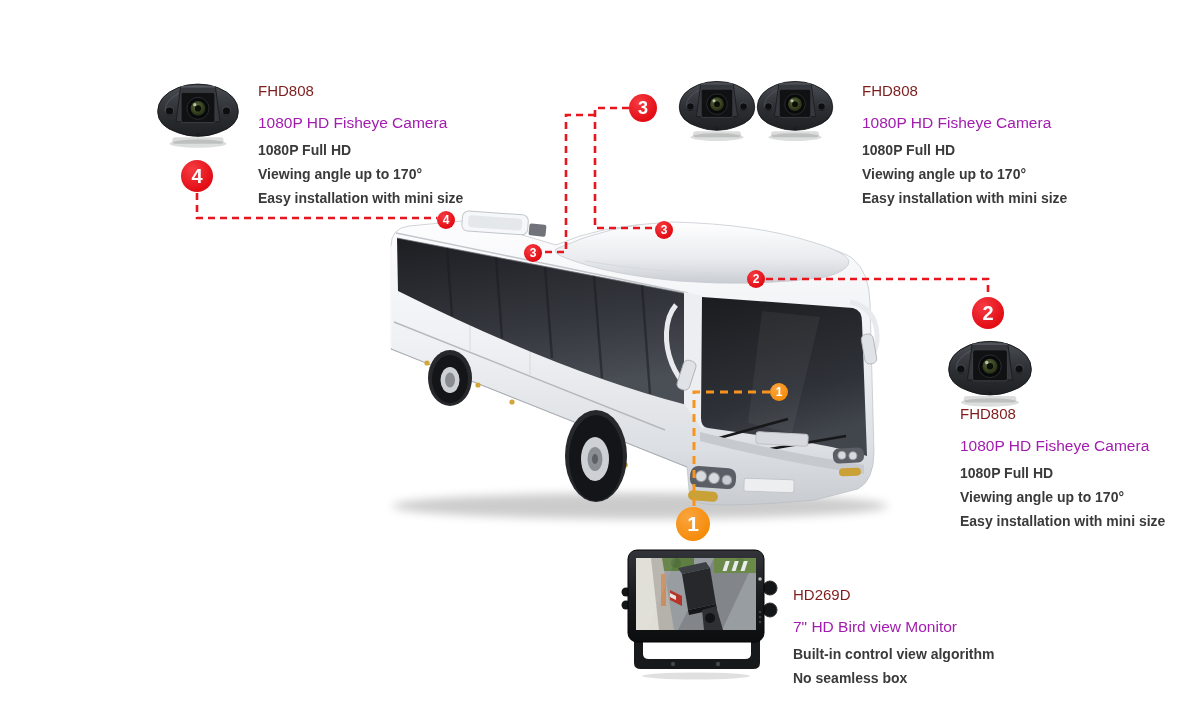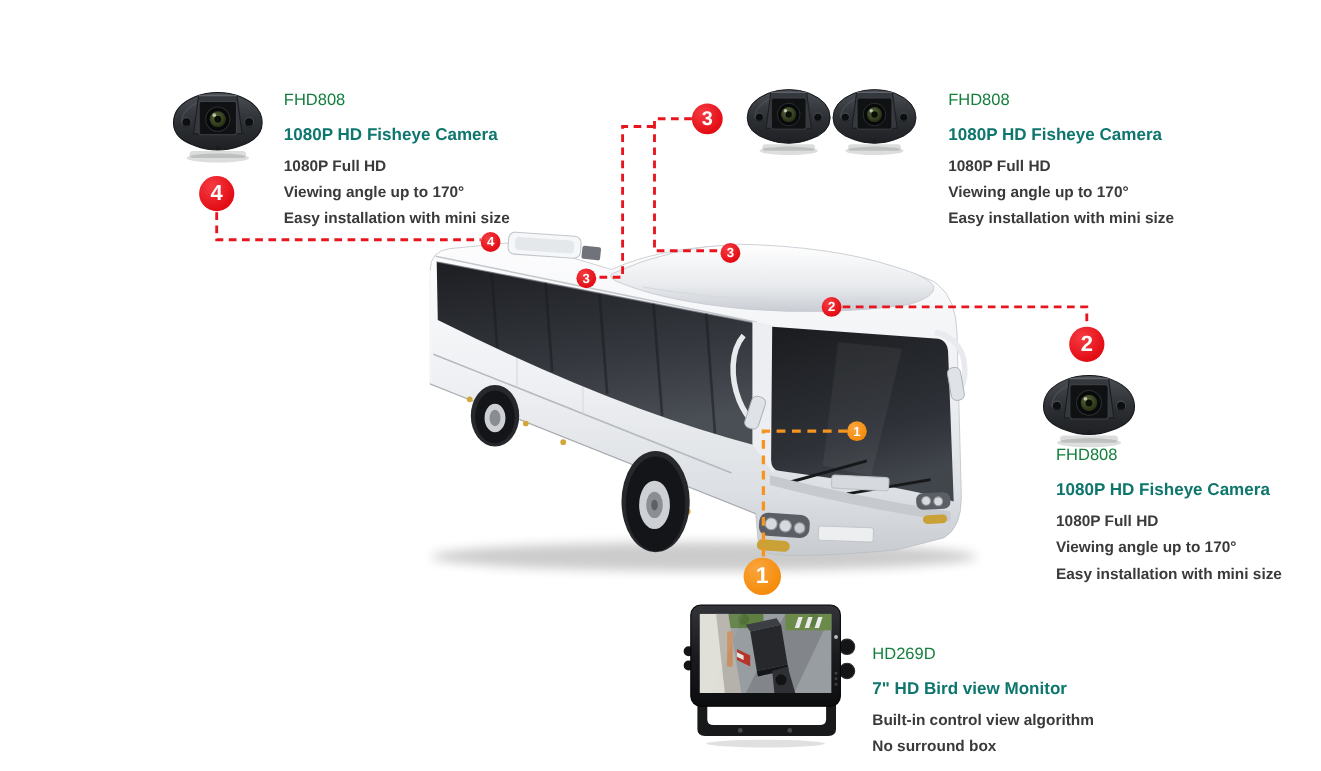--- a/index.html
+++ b/index.html
@@ -1,22 +1,22 @@
 <!DOCTYPE html>
 <html><head>
 <meta charset="utf-8">
 <style>
   html,body{margin:0;padding:0;background:#fff;font-family:"Liberation Sans",sans-serif;}
   .stage{position:relative;width:1201px;height:701px;background:#ffffff;overflow:hidden;}
   svg{display:block;}
 
   
   .callout{position:absolute;white-space:nowrap;}
-  .code{font-size:15px;line-height:20px;color:#15803d;margin:0 0 12px 0;font-weight:400;}
-  .pname{font-size:15.5px;line-height:20px;color:#0f766e;font-weight:700;margin:0 0 5px 0;}
+  .code{font-size:15px;line-height:20px;color:#7f1d1d;margin:0 0 12px 0;font-weight:400;}
+  .pname{font-size:15.5px;line-height:20px;color:#a21caf;font-weight:400;margin:0 0 5px 0;}
   .feat{font-size:14px;line-height:24px;color:#3a3a3a;font-weight:700;}
 
   
   .badge{position:absolute;border-radius:50%;display:flex;align-items:center;justify-content:center;
          color:#fff;font-weight:700;z-index:30;}
   .badge.red{background:radial-gradient(circle at 36% 30%, #f63b42 0%, #e30d15 70%);}
   .badge.orange{background:radial-gradient(circle at 36% 30%, #faa43e 0%, #f58d0c 70%);}
   .badge-lg{width:32px;height:32px;font-size:20px;}
   .badge-md{width:28px;height:28px;font-size:18px;}
   .badge-xl{width:34px;height:34px;font-size:21px;}
@@ -278,21 +278,21 @@
     <div class="pname">1080P HD Fisheye Camera</div>
     <div class="feat">1080P Full HD</div>
     <div class="feat">Viewing angle up to 170°</div>
     <div class="feat">Easy installation with mini size</div>
   </div>
 
   <div class="callout" style="left:793px;top:585px">
     <div class="code">HD269D</div>
     <div class="pname">7" HD Bird view Monitor</div>
     <div class="feat">Built-in control view algorithm</div>
-    <div class="feat">No surround box</div>
+    <div class="feat">No seamless box</div>
   </div>
 
   <div class="badge red badge-lg" style="left:181px;top:160px">4</div>
   <div class="badge red badge-md" style="left:629px;top:94px">3</div>
   <div class="badge red badge-lg" style="left:972px;top:297px">2</div>
   <div class="badge orange badge-xl" style="left:676px;top:507px">1</div>
 
   <div class="badge red badge-sm" style="left:437px;top:211px">4</div>
   <div class="badge red badge-sm" style="left:524px;top:244px">3</div>
   <div class="badge red badge-sm" style="left:655px;top:221px">3</div>

